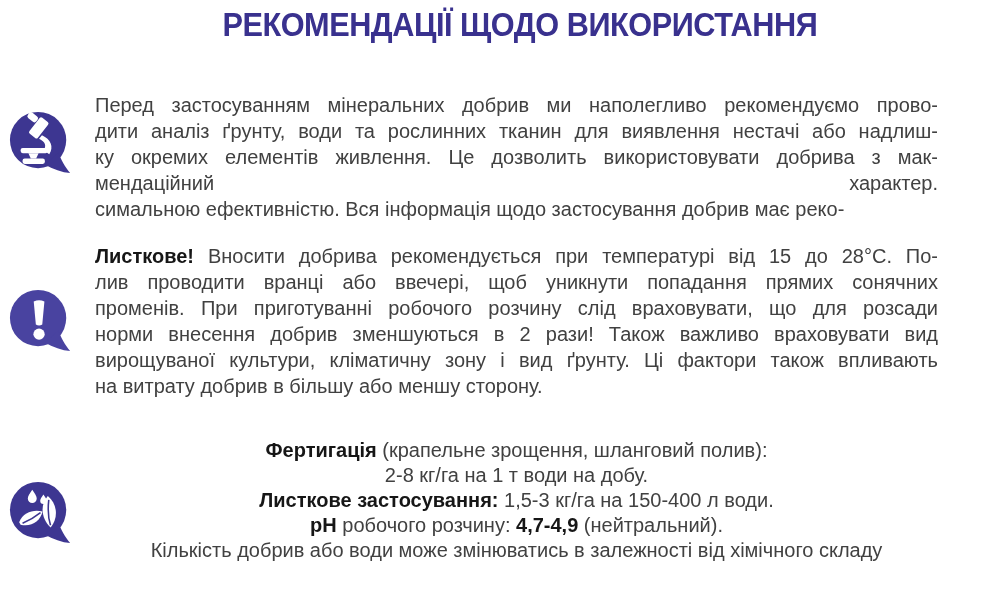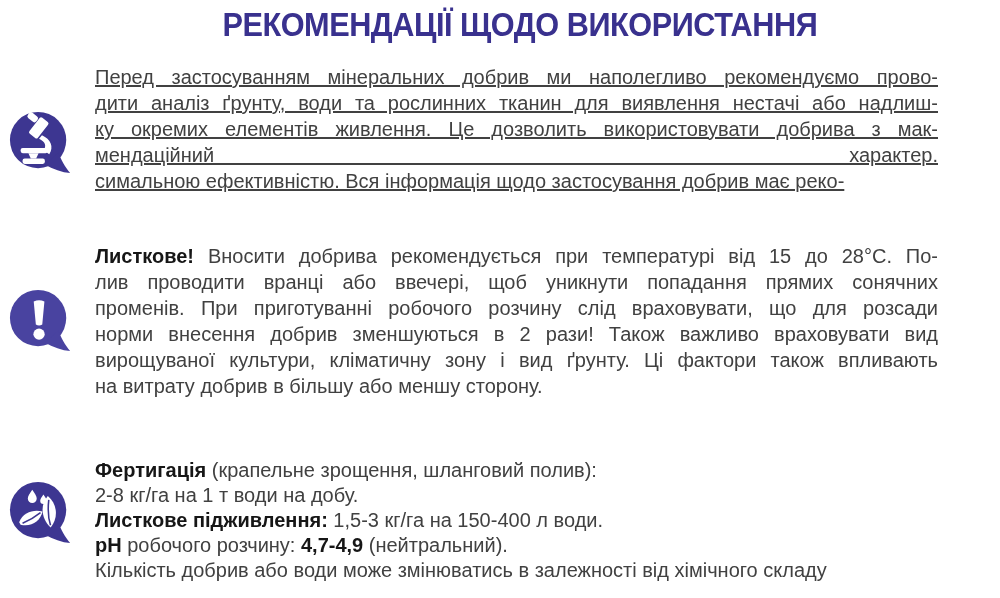--- a/index.html
+++ b/index.html
@@ -45,23 +45,23 @@
   .icon-1{top:111px;}
   .icon-2{top:289px;}
   .icon-3{top:481px;}
   .text-block{
     position:absolute;
     left:95px;
     width:843px;
     font-size:20px;
     line-height:26px;
   }
-  .text-1{top:64px;text-decoration:underline;}
+  .text-1{top:92px;}
   .text-2{top:243px;}
-  .text-3{top:458px;line-height:25px;}
+  .text-3{top:438px;line-height:25px;text-align:center;}
   .justify .line{
     text-align:justify;
     text-align-last:justify;
   }
   .justify .line:last-child{
     text-align-last:left;
   }
   .b{
     font-weight:700;
     color:var(--c-bold);
@@ -125,16 +125,16 @@
       <path d="M11.5 42.5 C15.5 32 27 29 35.5 31.5 C33.5 41.5 24 47.5 13 45 Z"></path>
       <path d="M41 15.5 C50.5 23 52.5 37.5 44 48 C34.5 39.5 32.5 25 41 15.5 Z"></path>
     </g>
     <path d="M15 43.5 C22 40.5 28.5 36.5 33.5 32.5" stroke="currentColor" stroke-width="1.6" fill="none"></path>
     <path d="M42 19.5 C41 28.5 41.2 37.5 43.8 45.5" stroke="currentColor" stroke-width="1.6" fill="none"></path>
   </svg>
 </div>
 <div class="text-block text-3">
     <div class="line"><span class="b">Фертигація</span><span> (крапельне зрощення, шланговий полив):</span></div>
     <div class="line"><span>2-8 кг/га на 1 т води на добу.</span></div>
-    <div class="line"><span class="b">Листкове підживлення:</span><span> 1,5-3 кг/га на 150-400 л води.</span></div>
+    <div class="line"><span class="b">Листкове застосування:</span><span> 1,5-3 кг/га на 150-400 л води.</span></div>
     <div class="line"><span class="b">pH</span><span> робочого розчину: </span><span class="b">4,7-4,9</span><span> (нейтральний).</span></div>
     <div class="line"><span>Кількість добрив або води може змінюватись в залежності від хімічного складу</span></div>
   </div>
 
 </body></html>

